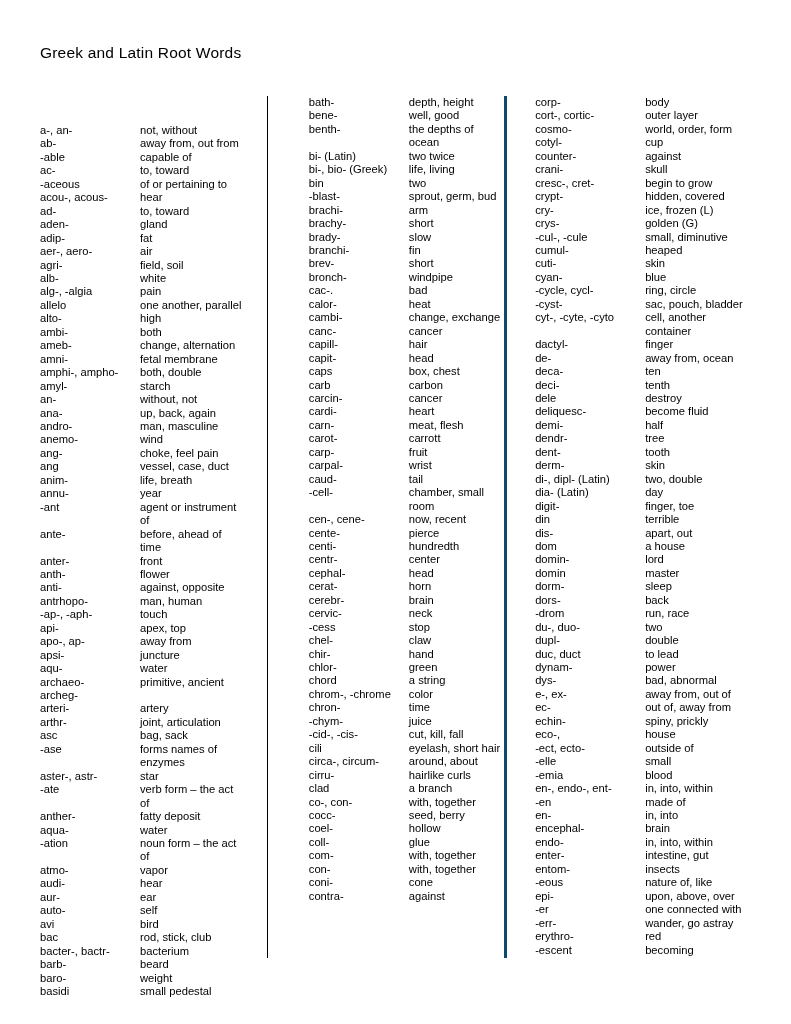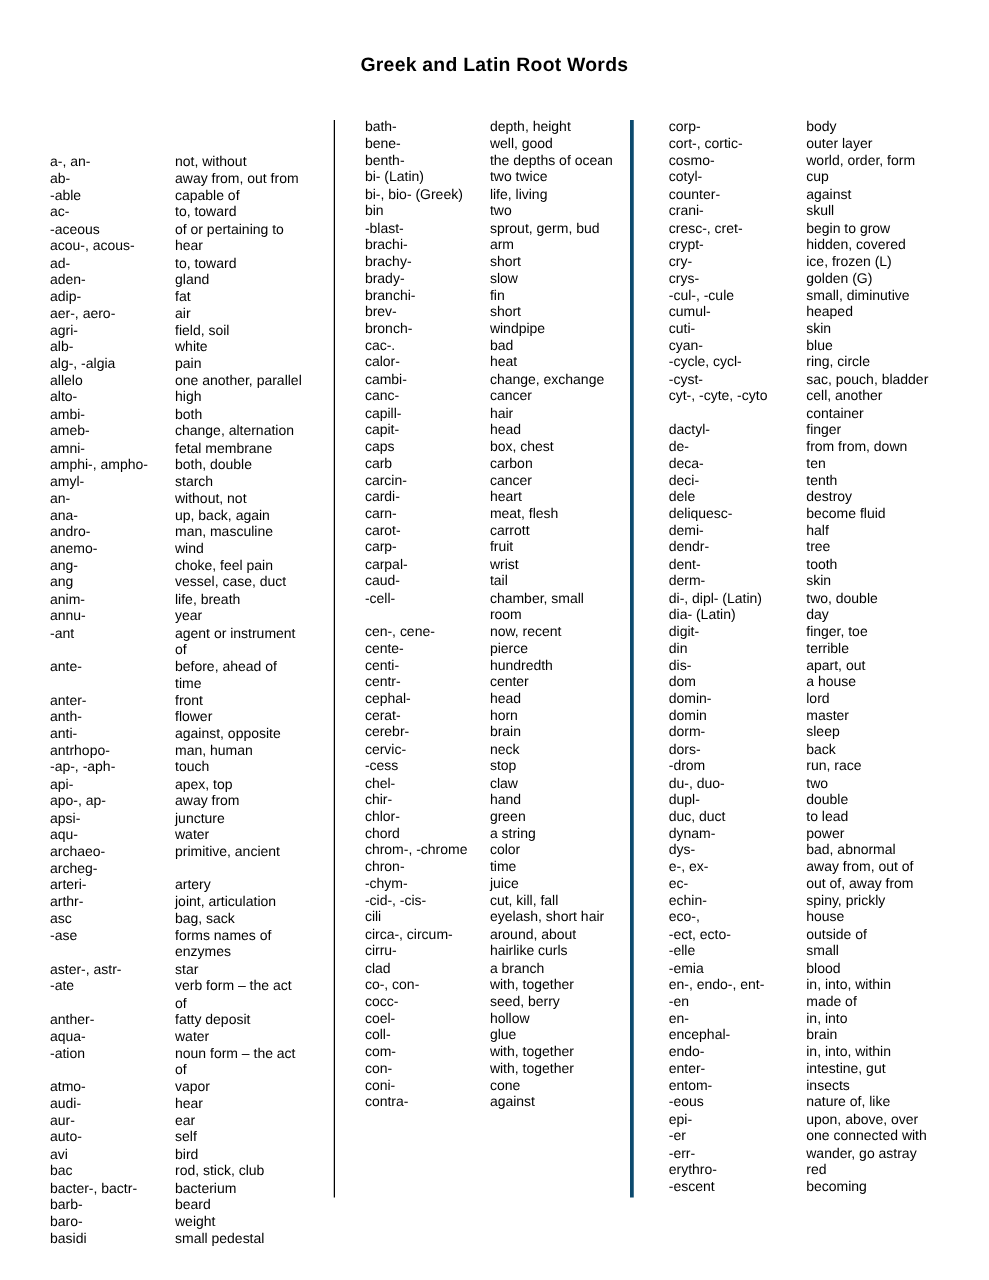--- a/index.html
+++ b/index.html
@@ -15,38 +15,37 @@
     overflow: hidden;
   }
   .page {
     position: relative;
     width: 791px;
     height: 1024px;
     box-sizing: border-box;
     padding: 44px 40px 0 40px;
   }
   .doc-title {
-    text-align: center;
     font-size: 15.5px;
-    font-weight: bold;
+    font-weight: normal;
     margin: 0 0 34px 0;
     letter-spacing: 0.2px;
   }
   .columns {
     display: flex;
     flex-direction: row;
     align-items: flex-start;
     justify-content: flex-start;
   }
   .column {
     position: relative;
     box-sizing: border-box;
   }
   .col-1 { width: 232px; padding-right: 8px; margin-top: 28px; }
-  .col-2 { width: 242px; padding-left: 24px; border-left: 1px solid #000000; }
+  .col-2 { width: 242px; padding-left: 41px; border-left: 1px solid #000000; }
   .col-3 { width: 252px; padding-left: 28px; border-left: 3px solid #0c4a6e; }
   .col-2, .col-3 { min-height: 862px; }
   .col-1 { min-height: 862px; }
   .entry {
     display: flex;
     flex-direction: row;
     align-items: flex-start;
     font-size: 11.2px;
     line-height: 13.45px;
     margin: 0;
@@ -619,21 +618,21 @@
         <div class="entry">
           <span class="root">cyt-, -cyte, -cyto</span>
           <span class="def">cell, another container</span>
         </div>
         <div class="entry">
           <span class="root">dactyl-</span>
           <span class="def">finger</span>
         </div>
         <div class="entry">
           <span class="root">de-</span>
-          <span class="def">from from, down</span>
+          <span class="def">away from, ocean</span>
         </div>
         <div class="entry">
           <span class="root">deca-</span>
           <span class="def">ten</span>
         </div>
         <div class="entry">
           <span class="root">deci-</span>
           <span class="def">tenth</span>
         </div>
         <div class="entry">

